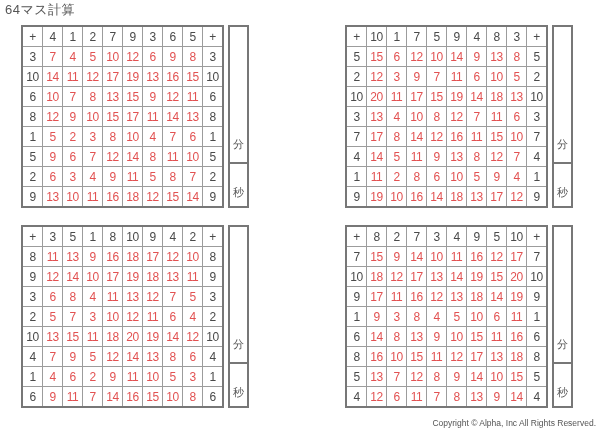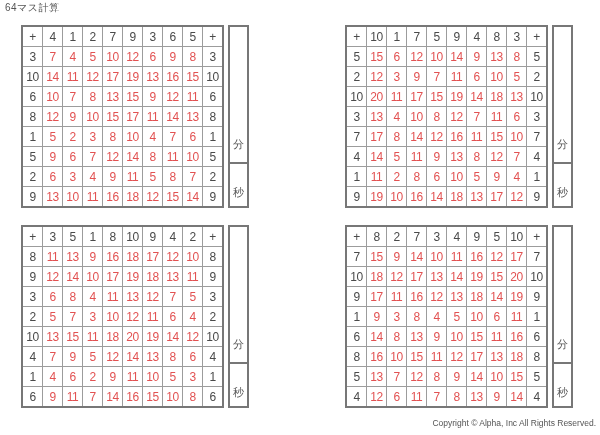--- a/index.html
+++ b/index.html
@@ -1,21 +1,21 @@
 <!DOCTYPE html>
 <html><head>
 <meta charset="utf-8">
 <style>
   html,body{margin:0;padding:0;background:#fff;}
   .sheet{
     position:relative;width:600px;height:435px;background:#ffffff;
     font-family:"Liberation Sans","DejaVu Sans",sans-serif;overflow:hidden;
   }
   .title{
-    position:absolute;left:5px;top:1px;font-size:10px;color:#555;
+    position:absolute;left:5px;top:1px;font-size:13px;color:#555;
     letter-spacing:.5px;
   }
   .block{position:absolute;display:flex;gap:4px;}
   .block.g0{left:21px;top:25px;}
   .block.g1{left:345px;top:25px;}
   .block.g2{left:21px;top:225px;}
   .block.g3{left:345px;top:225px;}
   .masu-grid{
     display:grid;grid-template-columns:repeat(10,19px);grid-auto-rows:19px;
     gap:1px;background:#9c9c9c;border:2px solid #777;width:199px;height:179px;

